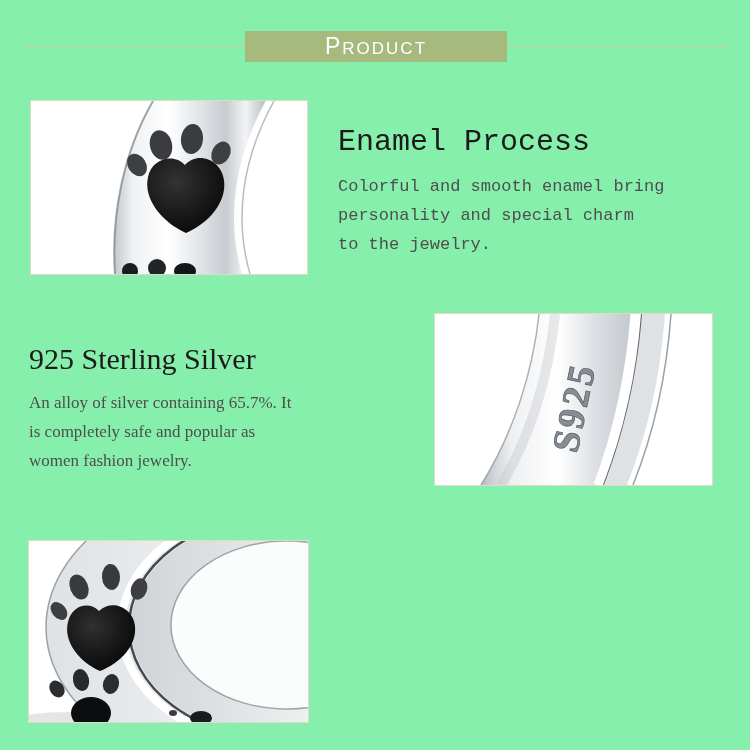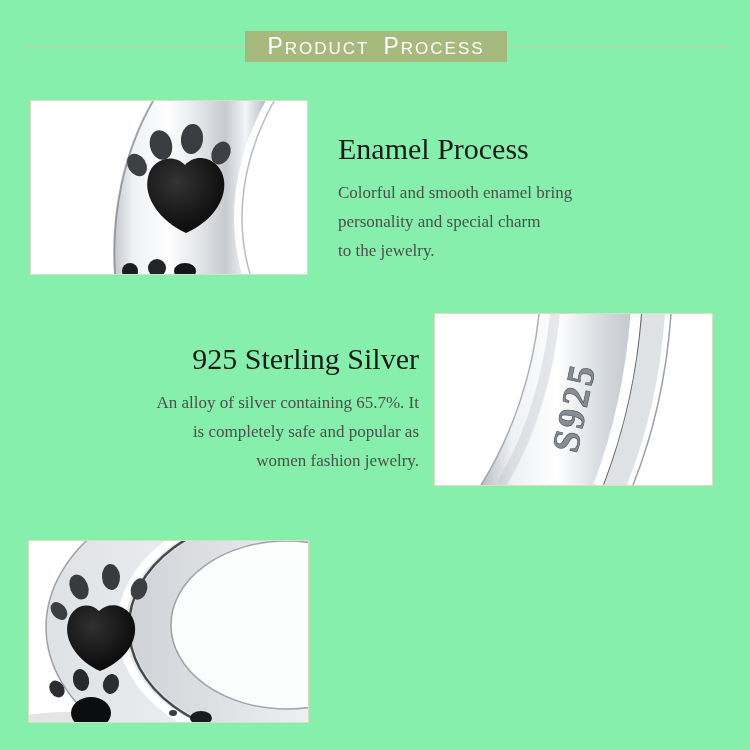--- a/index.html
+++ b/index.html
@@ -21,37 +21,36 @@
   
   .img-frame{position:absolute;border:1px solid var(--frame-border,#dadec4);
              background:#fff;box-sizing:border-box;}
   .img1{left:30px;top:100px;width:278px;height:175px;}
   .img2{left:434px;top:313px;width:279px;height:173px;}
   .img3{left:28px;top:540px;width:281px;height:183px;}
   .img-frame svg{display:block;width:100%;height:100%;}
 
   
   .text-block{position:absolute;}
-  .text1{left:338px;top:132px;width:380px;}
-  .text2{left:29px;top:342px;width:390px;text-align:right;}
+  .text1{left:338px;top:126px;width:380px;font-family:Liberation Mono, monospace;}
+  .text2{left:29px;top:342px;width:390px;}
   .text3{left:338px;top:570px;width:400px;}
   .text-block h2{margin:0;font-size:30px;line-height:33px;font-weight:400;
                  color:var(--heading-text,#1b1b1b);}
   .text-block p{margin:13px 0 0;font-size:17px;line-height:29px;
                 color:var(--body-text,#4e4e4e);white-space:pre-line;}
 </style>
 </head>
 <body>
 
 <div class="page">
 
   <div class="rule rule-left"></div>
   <div class="banner">
     <span class="word"><span class="cap">P</span><span class="small">RODUCT</span></span>
-    <span class="word"><span class="cap">P</span><span class="small">ROCESS</span></span>
   </div>
   <div class="rule rule-right"></div>
 
   <div class="img-frame img1">
     <svg viewBox="0 0 276 173" preserveAspectRatio="none">
       <defs>
         <linearGradient id="g1" x1="0" y1="0" x2="1" y2="0">
           <stop offset="0" stop-color="#c3c8cd"></stop>
             <stop offset="0.12" stop-color="#eff1f3"></stop>
           <stop offset="0.35" stop-color="#ffffff"></stop>

